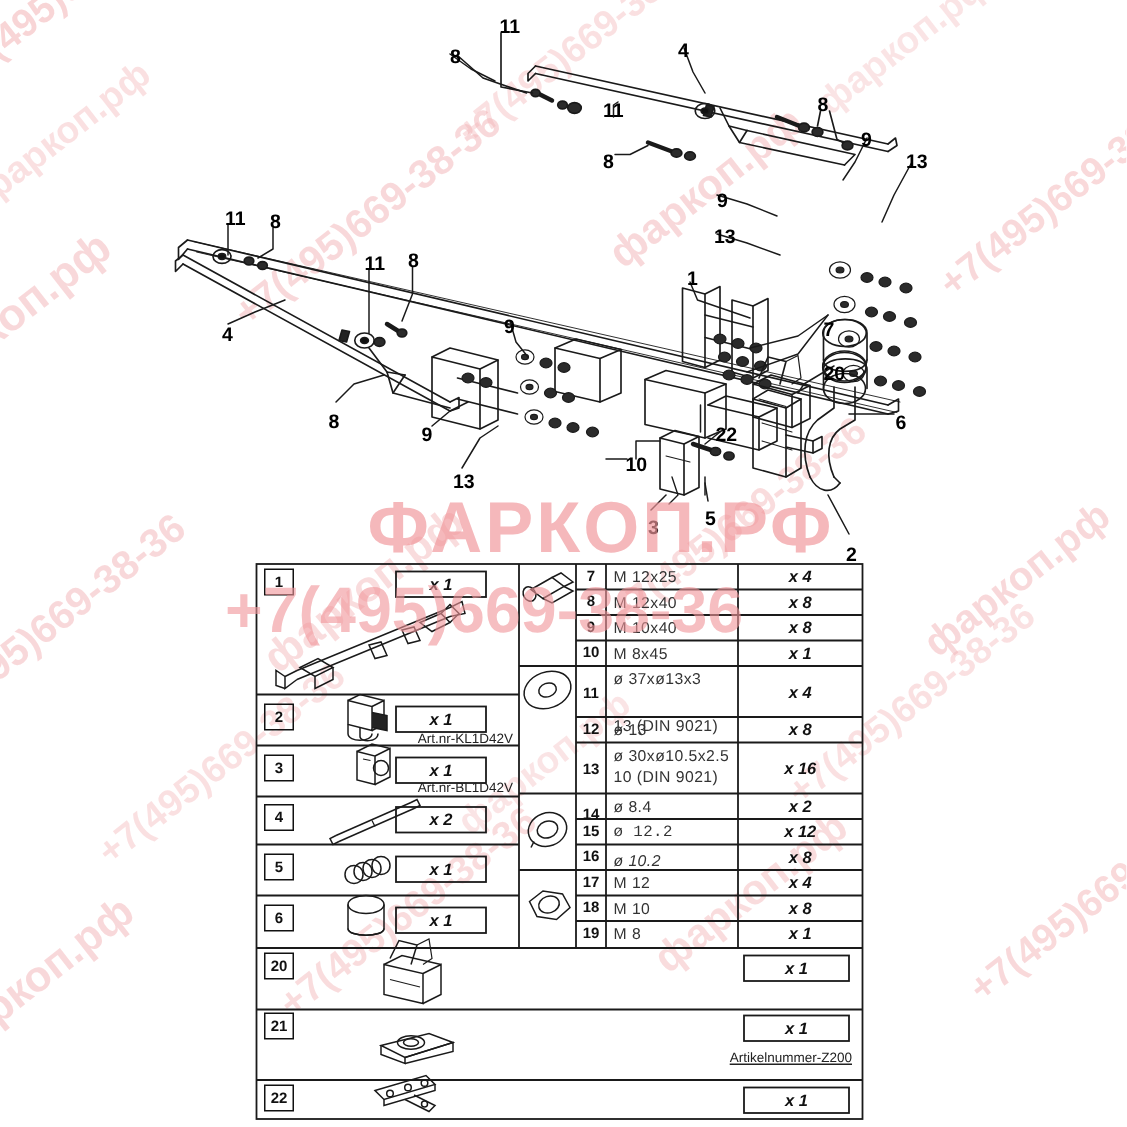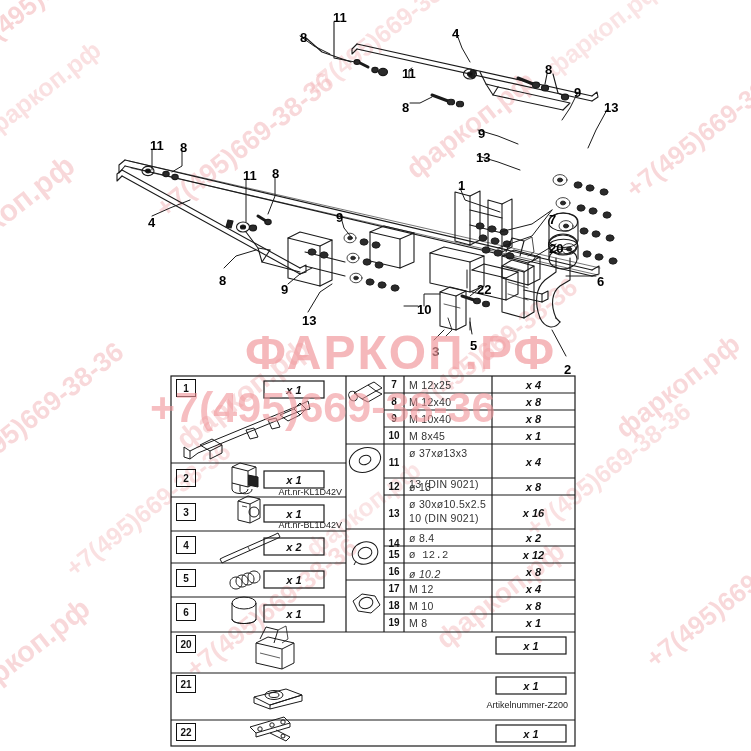--- a/index.html
+++ b/index.html
@@ -575,21 +575,21 @@
     <div class="qty" style="left:322px;top:240px;width:83px;height:15px;">x 1</div>
 
     <div class="cellnum" style="left:6px;top:260px;width:18px;height:16px;">20</div>
     <div class="cellnum" style="left:6px;top:300px;width:18px;height:16px;">21</div>
     <div class="cellnum" style="left:6px;top:348px;width:18px;height:16px;">22</div>
 
     <div class="qty" style="left:326px;top:262px;width:70px;height:17px;">x 1</div>
     <div class="qty" style="left:326px;top:302px;width:70px;height:17px;">x 1</div>
     <div class="qty" style="left:326px;top:350px;width:70px;height:17px;">x 1</div>
 
-    <div class="artnr" style="left:250px;top:325px;width:148px;">Artikelnummer-Z200</div>
+    <div class="artnr" style="left:250px;top:325px;width:148px;text-decoration:underline;">Artikelnummer-Z200</div>
   </div>
 
   <div class="wm-layer" style="z-index:40;">
     <div class="wm-big" style="left:245px;top:325px;font-size:48px;color:rgba(240,150,155,.68);letter-spacing:2px;">ФАРКОП.РФ</div>
     <div class="wm-big" style="left:150px;top:383px;font-size:43px;color:rgba(240,150,155,.62);letter-spacing:0px;">+7(495)669-38-36</div>
   </div>
 
 </div>
 
 </body></html>

